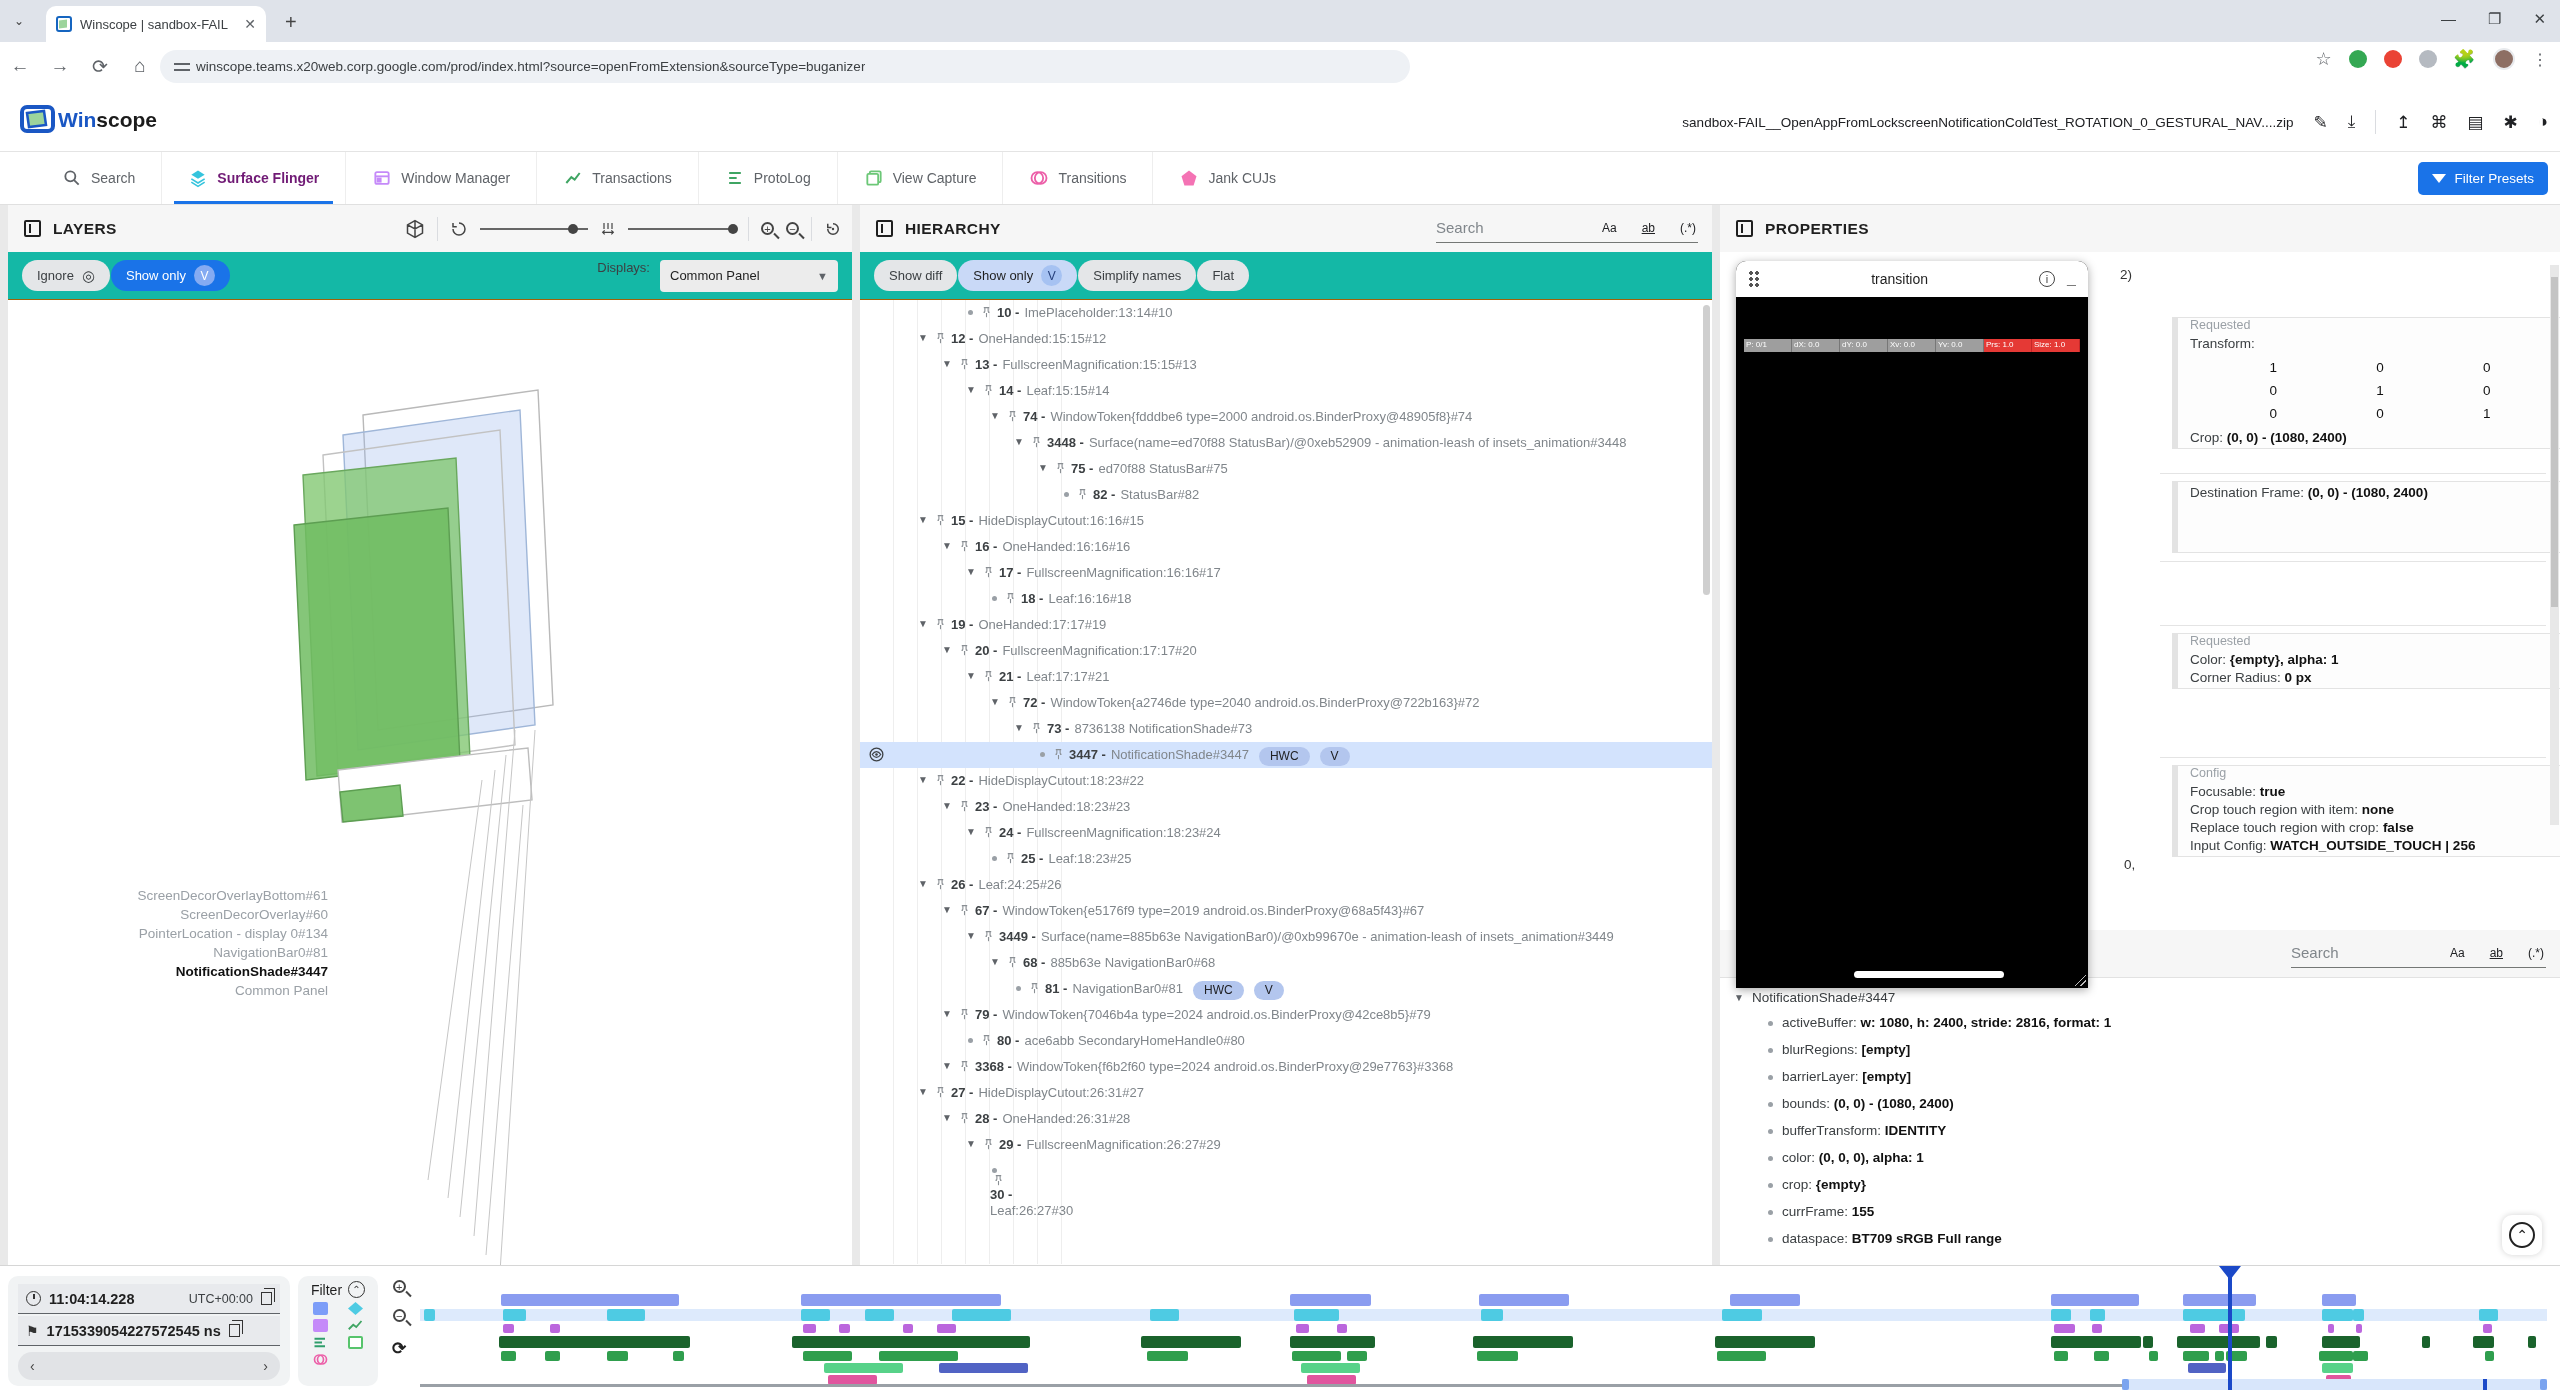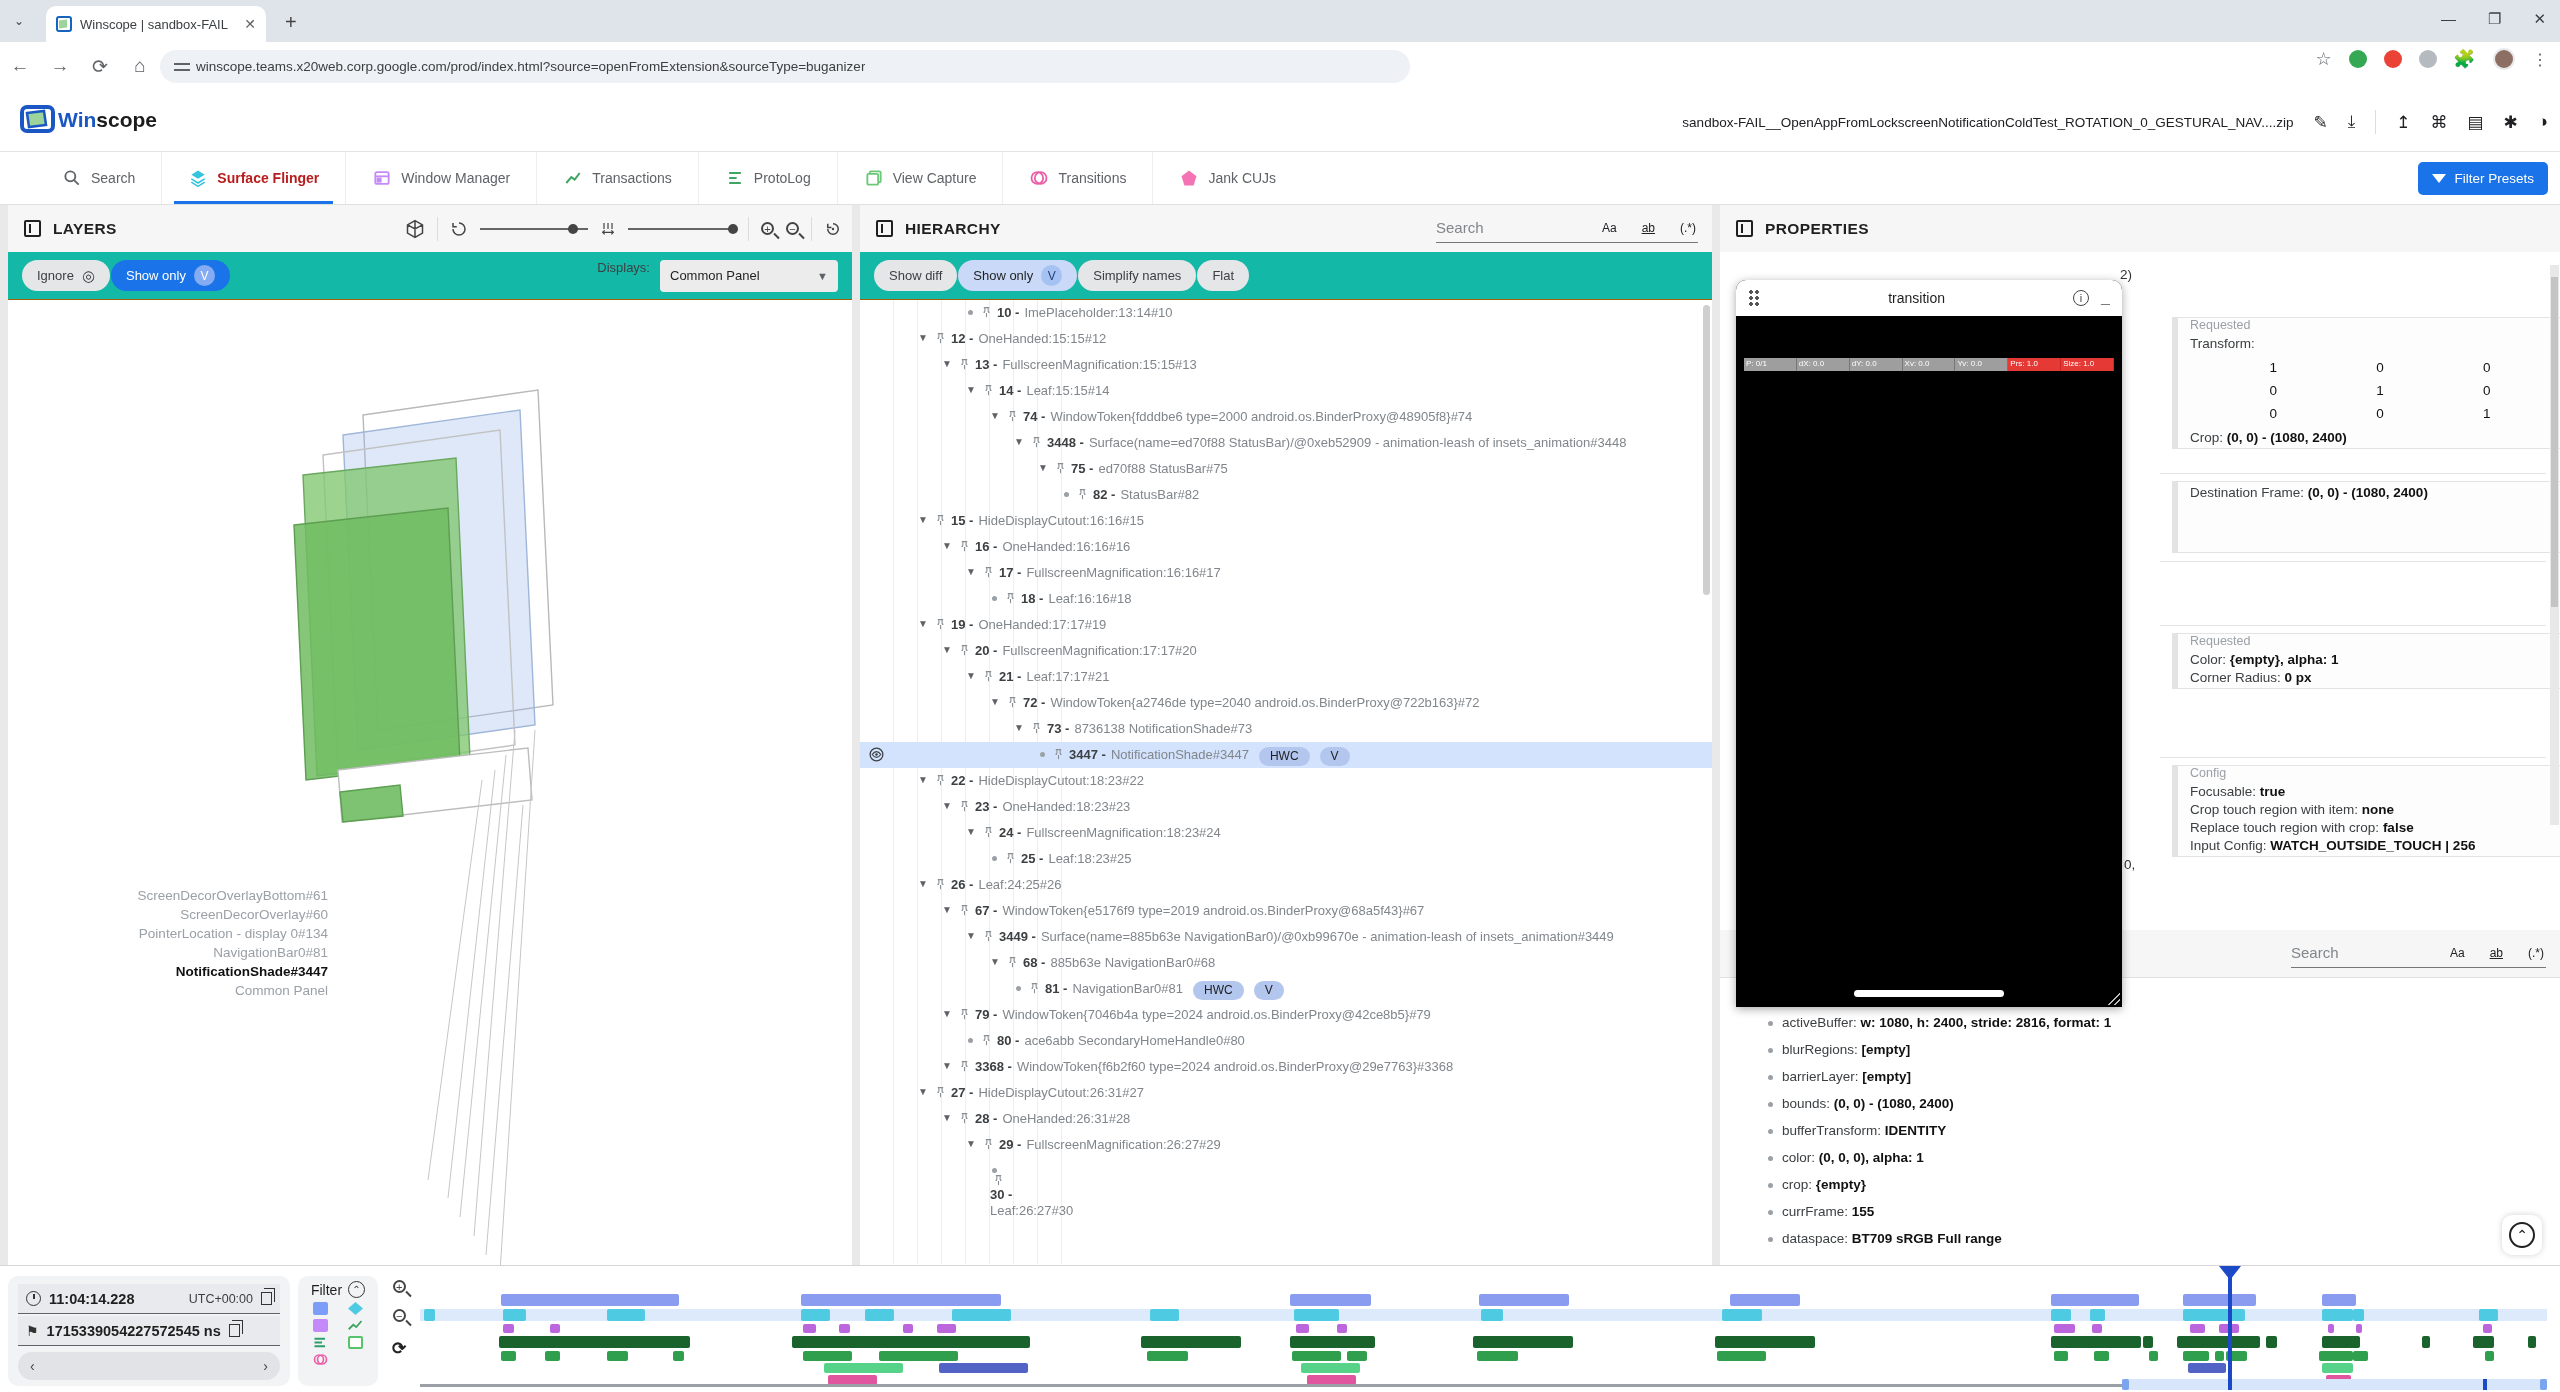--- a/index.html
+++ b/index.html
@@ -40,21 +40,21 @@
   #tracefile { font-size:13.5px; color:#202124; }
   .hic { color:#202124; font-size:17px; }
   .vdiv { width:1px; height:24px; background:#dadce0; }
 
   
   #navrow { position:absolute; left:0; top:152px; width:2560px; height:53px; background:#fff; border-bottom:1px solid #e0e0e0; }
   #tabsflex { position:absolute; left:36px; top:0; height:52px; display:flex; align-items:center; }
   .ntab { display:flex; align-items:center; gap:9px; padding:0 26px; height:52px; position:relative; border-left:1px solid #eee; }
   .ntab:first-child { border-left:none; }
   .ntab .lbl { font-size:14px; color:#5f6368; white-space:nowrap; }
-  .ntab.active .lbl { color:#b91c1c; font-weight:bold; }
+  .ntab.active .lbl { color:#701a75; font-weight:bold; }
   .ntab.active::after { content:""; position:absolute; left:12px; right:12px; bottom:0; height:3px; background:#1a73e8; }
   #filterpresets { position:absolute; right:12px; top:10px; height:33px; background:#1a73e8; color:#fff;
     border:none; border-radius:5px; font-size:13.5px; padding:0 14px; display:flex; align-items:center; gap:8px; }
   .funnel { width:0; height:0; border-left:7px solid transparent; border-right:7px solid transparent; border-top:9px solid #fff; position:relative; }
 
   
   .panel { position:absolute; top:205px; height:1060px; background:#fff; overflow:hidden; }
   #pLayers { left:8px; width:844px; }
   #pHier { left:860px; width:852px; }
   #pProps { left:1720px; width:840px; }
@@ -116,22 +116,22 @@
   .pcard { position:absolute; left:452px; width:411px; background:#fdfdfd; border:1px solid #e3e3e3; border-left:6px solid #e3e3e3; padding:0 12px; font-size:13.5px; }
   .pcard .glabel { color:#9aa0a6; font-size:12.5px; margin-bottom:4px; }
   .pcard .ln { margin:3px 0; color:#3c4043; }
   .pcard .ln b { color:#111; }
   .matrix { display:grid; grid-template-columns:1fr 1fr 1fr; padding:2px 30px; }
   .matrix span { text-align:center; padding:4px 0; color:#111; }
   .hr { position:absolute; left:440px; right:14px; height:1px; background:#e4e4e4; }
   .frag { position:absolute; color:#333; font-size:13.5px; }
 
   
-  #tcard { position:absolute; left:16px; top:56px; width:386px; height:727px; background:#000;
-    border-radius:10px 10px 0 0; box-shadow:0 2px 10px rgba(0,0,0,.35); z-index:5;margin-top:19px; }
+  #tcard { position:absolute; left:16px; top:56px; width:352px; height:727px; background:#000;
+    border-radius:10px 10px 0 0; box-shadow:0 2px 10px rgba(0,0,0,.35); z-index:5; }
   #tcardhead { height:36px; background:#fff; border-radius:10px 10px 0 0; display:flex; align-items:center; padding:0 12px; }
   #tcardhead .ttl { flex:1; text-align:center; font-size:14px; color:#1f1f1f; }
   .dots { width:12px; height:18px; background:radial-gradient(circle, #555 1.6px, transparent 1.8px); background-size:6px 6px; }
   .info { width:16px; height:16px; border:1.5px solid #444; border-radius:50%; font-size:11px; color:#444; text-align:center; line-height:15px; margin-right:12px; }
   .minim { color:#333; font-weight:bold; }
   #overlaybar { position:absolute; left:8px; top:78px; right:8px; height:13px; display:flex; }
   #overlaybar .seg { flex:1; font-size:8px; color:#fff; background:#9e9e9e; border-right:1px solid #777; padding:1px 2px; white-space:nowrap; overflow:hidden; }
   #overlaybar .seg.red { background:#e53935; border-right-color:#c62828; }
   #homebar { position:absolute; left:118px; bottom:10px; width:150px; height:7px; background:#fff; border-radius:4px; }
   #rsz { position:absolute; right:2px; bottom:2px; width:12px; height:12px;

